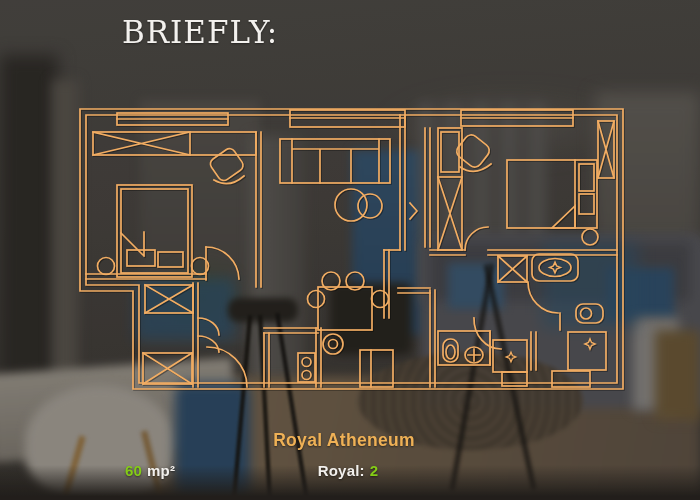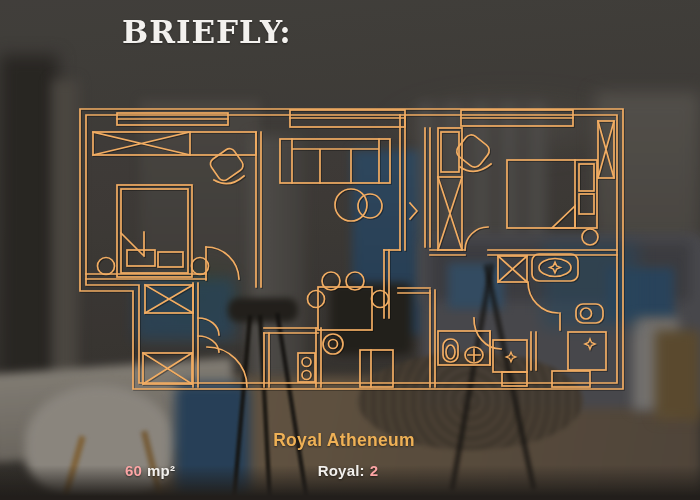--- a/index.html
+++ b/index.html
@@ -8,34 +8,34 @@
     background:#45413e;
     font-family:"Liberation Sans",sans-serif;
   }
   .ph{position:absolute;}
   .overlay{position:absolute;inset:0;background:rgba(18,15,13,0.18);}
   .plan-svg{position:absolute;left:0;top:0;width:700px;height:500px;
     filter:drop-shadow(1px 1px 0 rgba(0,0,0,0.35));}
   .brand{
     position:absolute;left:122px;top:14px;
     font-family:"DejaVu Serif","Liberation Serif",serif;
-    font-size:31px;font-weight:700;letter-spacing:1px;
+    font-size:31px;font-weight:400;letter-spacing:1px;
     color:#f3f1ee;text-shadow:0 1px 2px rgba(0,0,0,0.4);
   }
   .listing-name{
     position:absolute;left:0;top:430px;width:688px;text-align:center;
     font-size:17.5px;font-weight:bold;color:#efb156;letter-spacing:0.3px;
     text-shadow:0 1px 2px rgba(0,0,0,0.5);
   }
   .stat{
     position:absolute;top:462px;width:200px;text-align:center;
     font-size:15px;font-weight:bold;color:#f2f0ed;letter-spacing:0.2px;
     text-shadow:0 1px 2px rgba(0,0,0,0.5);
   }
-  .stat .gold{color:#fca5a5;text-align:center;}
+  .stat .gold{color:#84cc16;text-align:center;}
   .stat-area{left:50px;}
   .stat-rooms{left:248px;}
   .stat-guests{left:445px;}
   .sp{margin-right:5px;}
 </style>
 </head>
 <body>
 
 <div class="screen">
 

